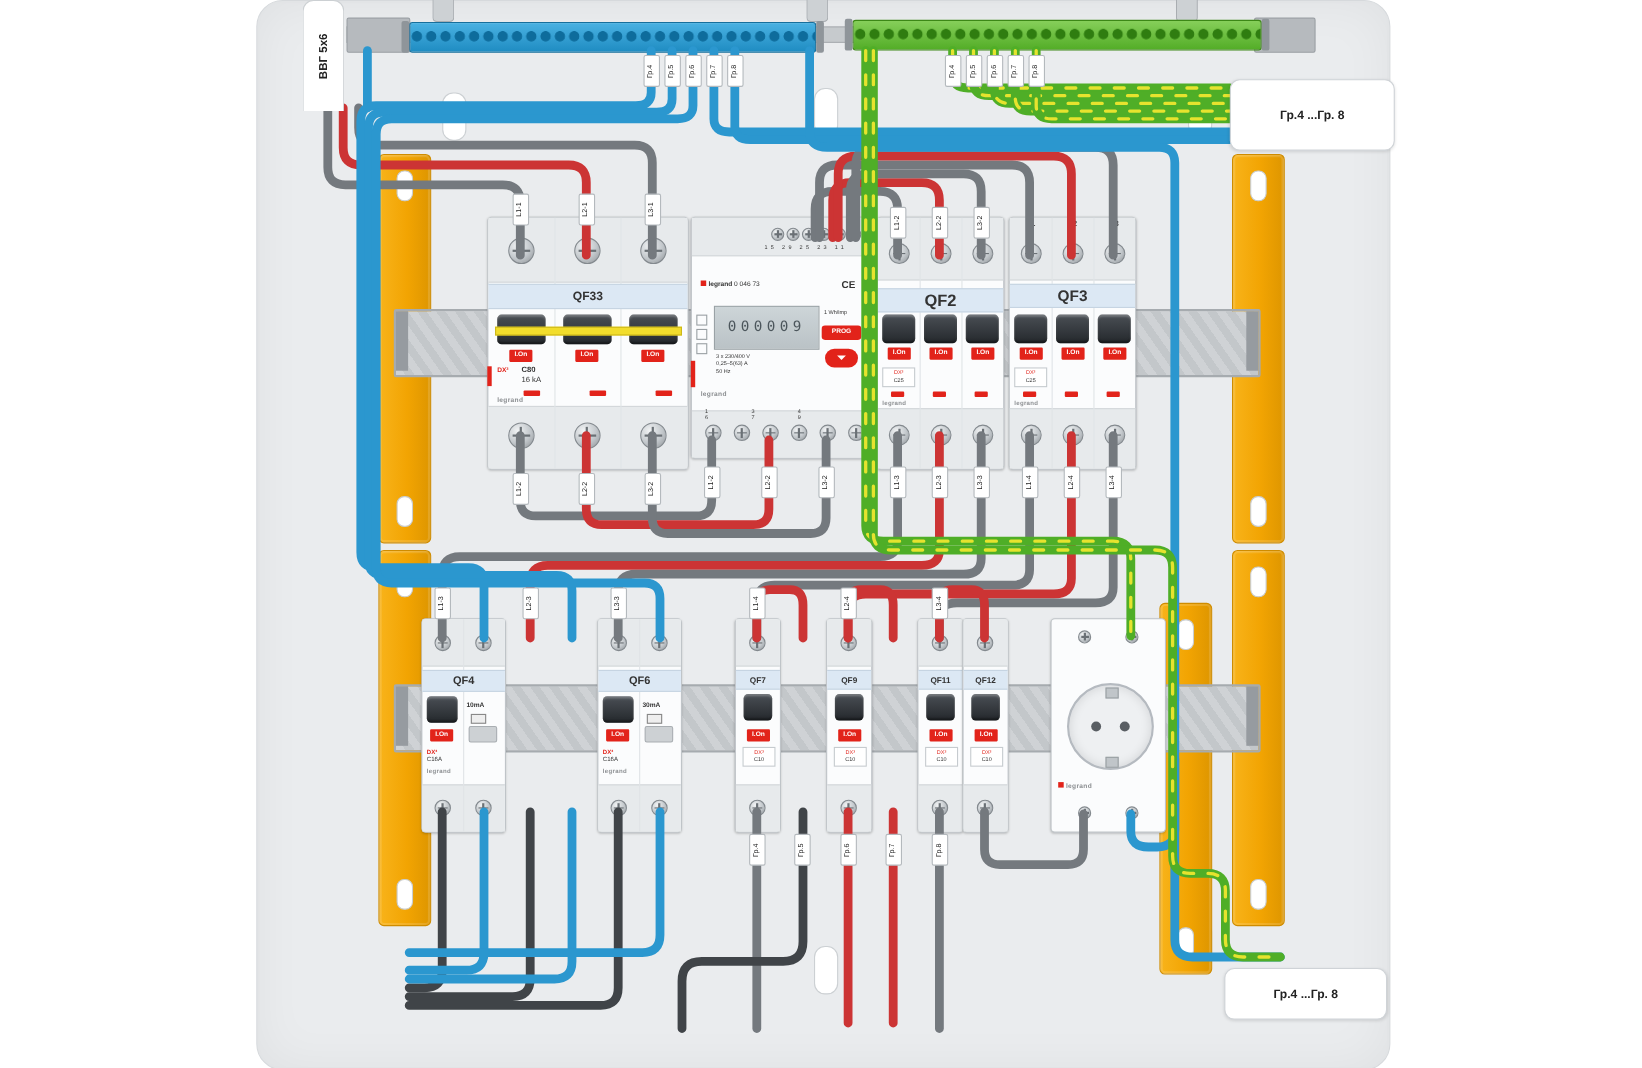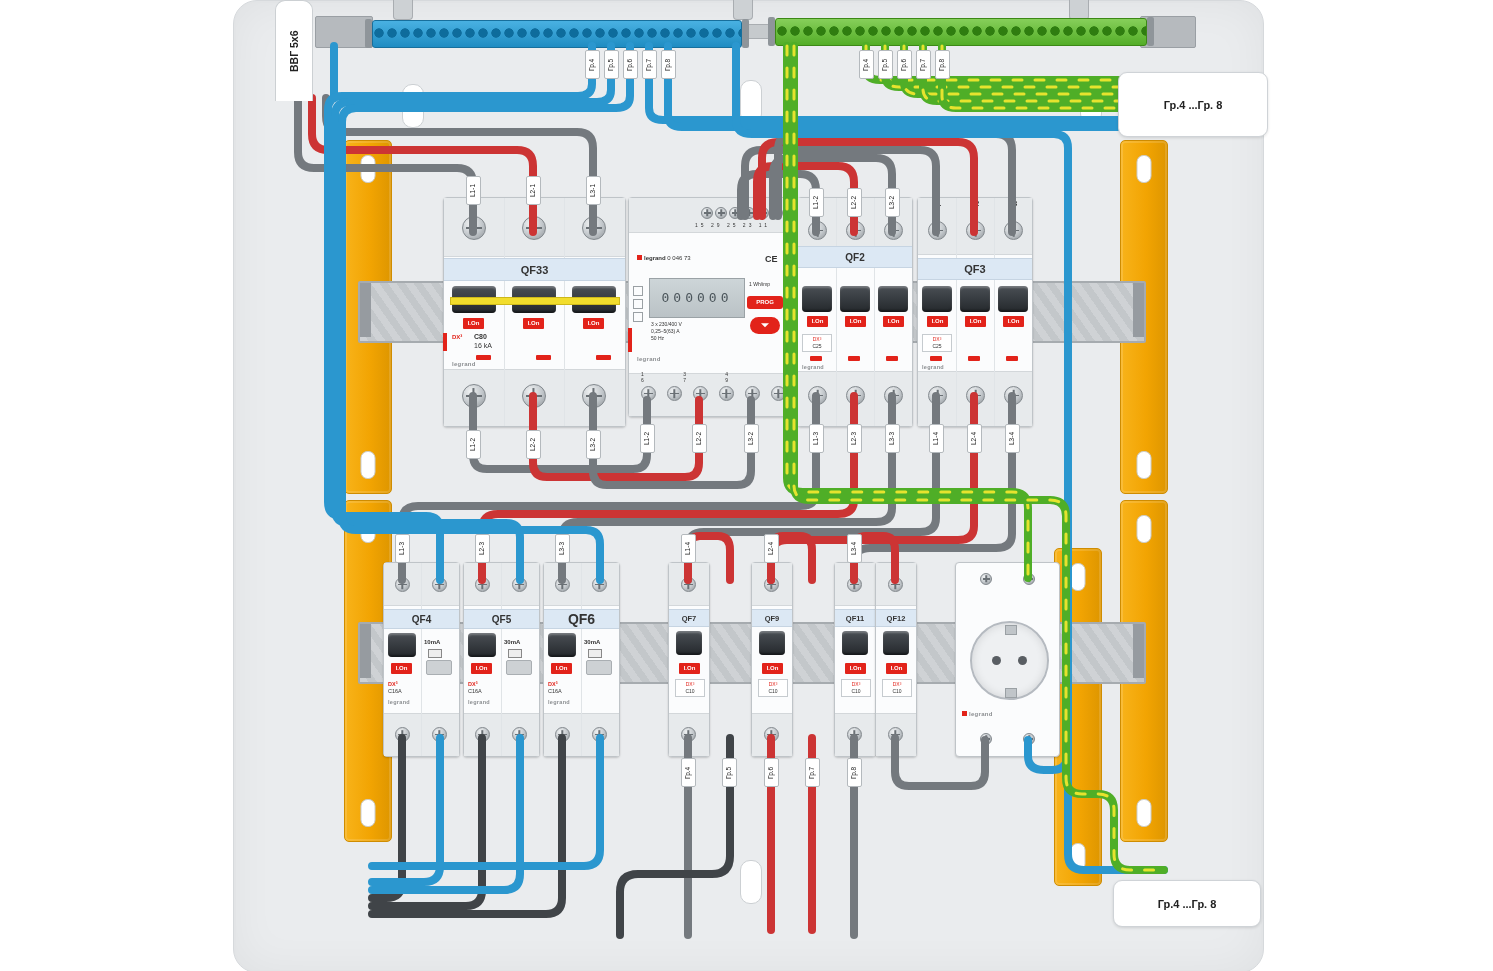--- a/index.html
+++ b/index.html
@@ -124,21 +124,21 @@
     <i class="screw s12" style="left:100px;top:9px"></i>
     <i class="screw s12" style="left:114px;top:9px"></i>
     <i class="screw s12" style="left:128px;top:9px"></i>
     <i class="screw s12" style="left:142px;top:9px"></i>
     <div class="txt" style="left:66px;top:25px;font-size:5px;letter-spacing:3px">15 29 25 23 11</div>
     <div class="txt" style="left:8px;top:57px;font-size:6px;font-weight:700"><i class="redsq"></i><span>legrand</span> <span style="font-weight:400">0 046 73</span></div>
     <div class="txt" style="left:136px;top:56px;font-size:9px;font-weight:700">CE</div>
     <i class="micon" style="left:4px;top:88px"></i>
     <i class="micon" style="left:4px;top:101px"></i>
     <i class="micon" style="left:4px;top:114px"></i>
-    <div class="lcd" style="left:20px;top:80px;width:94px;height:38px;font-size:13px;line-height:38px;letter-spacing:4px">000000</div>
+    <div class="lcd" style="left:20px;top:80px;width:94px;height:38px;font-size:13px;line-height:38px;letter-spacing:4px">000009</div>
     <div class="txt" style="left:120px;top:84px;font-size:5px">1 Wh/imp</div>
     <div class="pbtn" style="left:118px;top:98px;width:36px;height:13px">PROG</div>
     <div class="obtn" style="left:121px;top:119px;width:30px;height:17px"></div>
     <div class="txt" style="left:22px;top:124px;font-size:5px">3 x 230/400 V</div>
     <div class="txt" style="left:22px;top:131px;font-size:5px">0,25–5(63) A</div>
     <div class="txt" style="left:22px;top:138px;font-size:5px">50 Hz</div>
     <i class="redtab" style="left:-1px;top:130px;width:4px;height:24px"></i>
     <div class="brand" style="left:8px;top:158px">legrand</div>
     <div class="txt" style="left:12px;top:174px;font-size:5px;letter-spacing:19px">1 3 4 6 7 9</div>
     <i class="screw s15" style="left:12px;top:188px"></i>
@@ -150,21 +150,21 @@
   </div>
 
   <div class="dev" style="left:797px;top:197px;width:114px;height:228px">
     <div class="tzt" style="height:56px"></div>
     <div class="tzb" style="height:54px"></div>
     <i class="psep" style="left:38px"></i>
     <i class="psep" style="left:76px"></i>
     <i class="screw s18" style="left:10px;top:23px"></i>
     <i class="screw s18" style="left:48px;top:23px"></i>
     <i class="screw s18" style="left:86px;top:23px"></i>
-    <div class="lstrip" style="top:48px;height:20px;font-size:10px">QF2</div>
+    <div class="lstrip" style="top:64px;height:20px;font-size:15px">QF2</div>
     <i class="tog" style="left:4px;top:88px;width:30px;height:26px"></i>
     <i class="tog" style="left:42px;top:88px;width:30px;height:26px"></i>
     <i class="tog" style="left:80px;top:88px;width:30px;height:26px"></i>
     <b class="ind" style="left:9px;top:118px">I.On</b>
     <b class="ind" style="left:47px;top:118px">I.On</b>
     <b class="ind" style="left:85px;top:118px">I.On</b>
     <div class="specbox" style="left:4px;top:136px;width:26px"><span class="red">DX³</span><br><span>C25</span></div>
     <i class="rdash" style="left:12px;top:158px;width:12px"></i>
     <i class="rdash" style="left:50px;top:158px;width:12px"></i>
     <i class="rdash" style="left:88px;top:158px;width:12px"></i>
@@ -178,21 +178,21 @@
     <div class="tzt" style="height:56px"></div>
     <div class="tzb" style="height:54px"></div>
     <i class="psep" style="left:38px"></i>
     <i class="psep" style="left:76px"></i>
     <b class="phl" style="left:0;top:2px;width:38px">L1</b>
     <b class="phl" style="left:38px;top:2px;width:38px">L2</b>
     <b class="phl" style="left:76px;top:2px;width:38px">L3</b>
     <i class="screw s18" style="left:10px;top:23px"></i>
     <i class="screw s18" style="left:48px;top:23px"></i>
     <i class="screw s18" style="left:86px;top:23px"></i>
-    <div class="lstrip" style="top:60px;height:20px;font-size:11px">QF3</div>
+    <div class="lstrip" style="top:60px;height:20px;font-size:14px">QF3</div>
     <i class="tog" style="left:4px;top:88px;width:30px;height:26px"></i>
     <i class="tog" style="left:42px;top:88px;width:30px;height:26px"></i>
     <i class="tog" style="left:80px;top:88px;width:30px;height:26px"></i>
     <b class="ind" style="left:9px;top:118px">I.On</b>
     <b class="ind" style="left:47px;top:118px">I.On</b>
     <b class="ind" style="left:85px;top:118px">I.On</b>
     <div class="specbox" style="left:4px;top:136px;width:26px"><span class="red">DX³</span><br><span>C25</span></div>
     <i class="rdash" style="left:12px;top:158px;width:12px"></i>
     <i class="rdash" style="left:50px;top:158px;width:12px"></i>
     <i class="rdash" style="left:88px;top:158px;width:12px"></i>
@@ -215,48 +215,28 @@
     <i class="sicon" style="left:44px;top:86px;width:12px;height:7px"></i>
     <i class="tbtn" style="left:42px;top:97px;width:24px;height:13px"></i>
     <b class="ind" style="left:7px;top:100px">I.On</b>
     <div class="txt red" style="left:4px;top:118px;font-size:5.5px;font-weight:700">DX³</div>
     <div class="txt" style="left:4px;top:125px;font-size:5.5px">C16A</div>
     <div class="brand" style="left:4px;top:136px;font-size:5.5px">legrand</div>
     <i class="screw s15" style="left:11px;top:164px"></i>
     <i class="screw s15" style="left:48px;top:164px"></i>
     <b class="phl" style="left:48px;top:180px;width:16px">N</b>
   </div>
-  <div class="dev" style="left:463px;top:562px;width:75px;height:193px">
+  <div class="dev" style="left:543px;top:562px;width:75px;height:193px">
     <div class="tzt" style="height:42px"></div>
       <div class="tzb" style="height:42px"></div>
     <i class="psep" style="left:37px"></i>
     <b class="phl" style="left:48px;top:2px;width:16px">N</b>
     <i class="screw s15" style="left:11px;top:14px"></i>
     <i class="screw s15" style="left:48px;top:14px"></i>
-    <div class="lstrip" style="top:46px;height:18px;font-size:10px">QF5</div>
-    <i class="tog" style="left:4px;top:70px;width:28px;height:24px"></i>
-    <div class="txt" style="left:40px;top:76px;font-size:6px;font-weight:700">30mA</div>
-    <i class="sicon" style="left:44px;top:86px;width:12px;height:7px"></i>
-    <i class="tbtn" style="left:42px;top:97px;width:24px;height:13px"></i>
-    <b class="ind" style="left:7px;top:100px">I.On</b>
-    <div class="txt red" style="left:4px;top:118px;font-size:5.5px;font-weight:700">DX³</div>
-    <div class="txt" style="left:4px;top:125px;font-size:5.5px">C16A</div>
-    <div class="brand" style="left:4px;top:136px;font-size:5.5px">legrand</div>
-    <i class="screw s15" style="left:11px;top:164px"></i>
-    <i class="screw s15" style="left:48px;top:164px"></i>
-    <b class="phl" style="left:48px;top:180px;width:16px">N</b>
-  </div>
-  <div class="dev" style="left:543px;top:562px;width:75px;height:193px">
-    <div class="tzt" style="height:42px"></div>
-      <div class="tzb" style="height:42px"></div>
-    <i class="psep" style="left:37px"></i>
-    <b class="phl" style="left:48px;top:2px;width:16px">N</b>
-    <i class="screw s15" style="left:11px;top:14px"></i>
-    <i class="screw s15" style="left:48px;top:14px"></i>
-    <div class="lstrip" style="top:46px;height:18px;font-size:14px">QF6</div>
+    <div class="lstrip" style="top:46px;height:18px;font-size:10px">QF6</div>
     <i class="tog" style="left:4px;top:70px;width:28px;height:24px"></i>
     <div class="txt" style="left:40px;top:76px;font-size:6px;font-weight:700">30mA</div>
     <i class="sicon" style="left:44px;top:86px;width:12px;height:7px"></i>
     <i class="tbtn" style="left:42px;top:97px;width:24px;height:13px"></i>
     <b class="ind" style="left:7px;top:100px">I.On</b>
     <div class="txt red" style="left:4px;top:118px;font-size:5.5px;font-weight:700">DX³</div>
     <div class="txt" style="left:4px;top:125px;font-size:5.5px">C16A</div>
     <div class="brand" style="left:4px;top:136px;font-size:5.5px">legrand</div>
     <i class="screw s15" style="left:11px;top:164px"></i>
     <i class="screw s15" style="left:48px;top:164px"></i>

